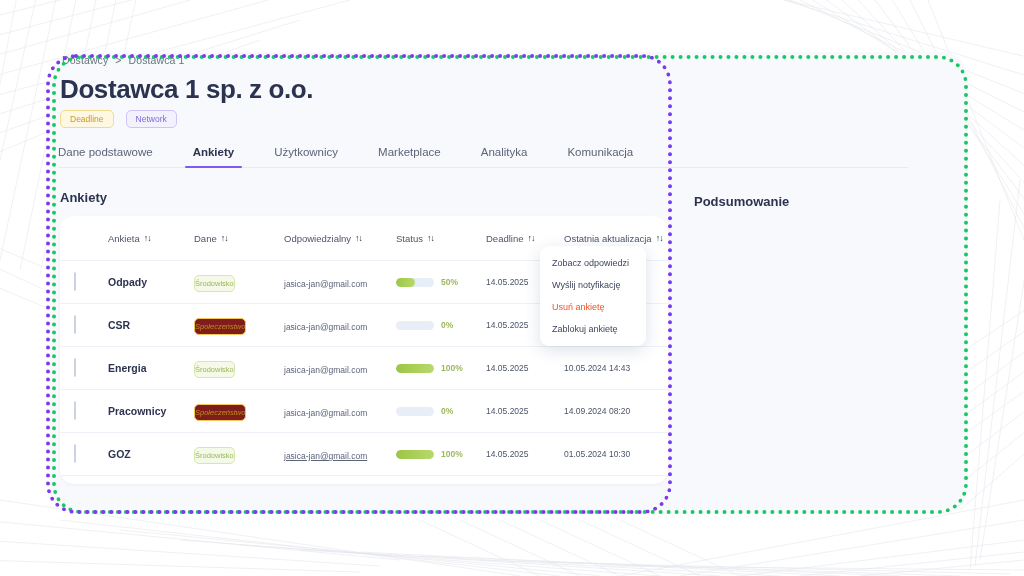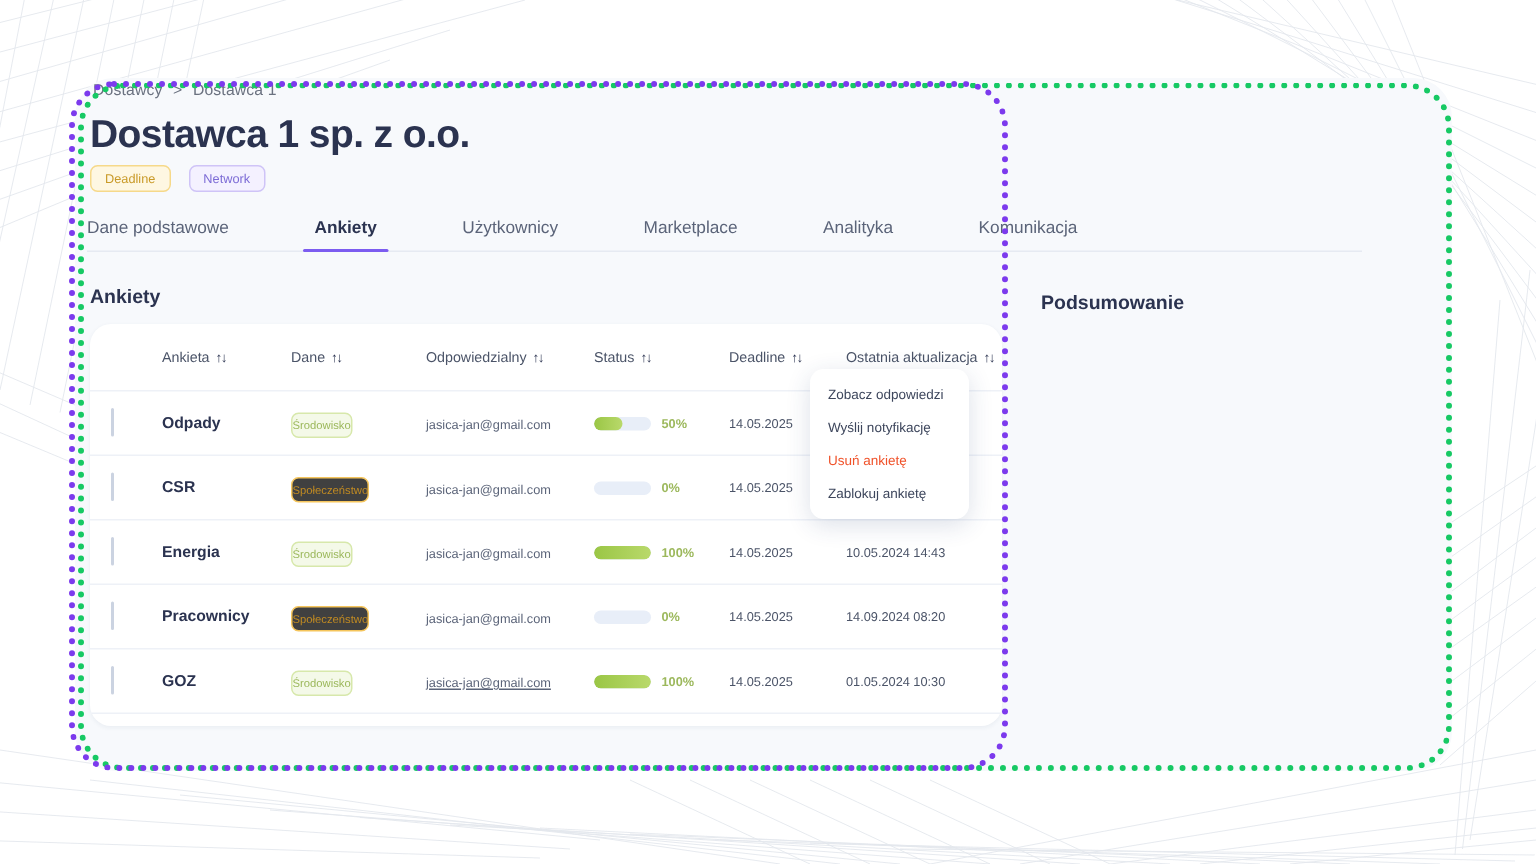--- a/index.html
+++ b/index.html
@@ -70,21 +70,21 @@
   .chip {
     font-size: 8.5px; padding: 3px 9px; border-radius: 5px;
     border: 1px solid transparent; line-height: 1.2;
   }
   .chip-upstream { background: #fef7e2; border-color: #f6d98a; color: #c99a28; }
   .chip-network  { background: #f4f1ff; border-color: #cfc4f7; color: #7c6bd6; }
 
   
   .tabs {
     position: absolute; left: 58px; top: 146px; width: 850px;
-    display: flex; gap: 17px; border-bottom: 1px solid #e6eaf2;
+    display: flex; gap: 0; border-bottom: 1px solid #e6eaf2;
   }
   .tab {
     font-size: 11.5px; color: #5b6479; padding: 0 22px 9px 0;
     margin-right: 18px; position: relative; white-space: nowrap;
     cursor: pointer;
   }
   .tab.active { color: #2b3350; font-weight: bold; }
   .tab.active::after {
     content: ""; position: absolute; left: -8px; right: 14px; bottom: -1px;
     height: 2px; background: #7c5cf0; border-radius: 2px;
@@ -130,21 +130,21 @@
   .chkbox {
     width: 15px; height: 15px; border: 1.4px solid #cbd3e1;
     border-radius: 4px; background: #fff; cursor: pointer;
   }
   .cell-name { font-size: 10.5px; font-weight: bold; color: #2b3350; }
   .tag {
     display: inline-block; font-size: 7.5px; padding: 3px 0;
     border-radius: 5px; border: 1px solid transparent; line-height: 1.2;
   }
   .tag-env { background: #f4f9e8; border-color: #d7e8ab; color: #9cb85c; }
-  .tag-soc { background: #404040; border-color: #f5c55c; color: #c08a22; }
+  .tag-soc { background: #7f1d1d; border-color: #f5c55c; color: #c08a22; font-style: italic; }
 
   .cell-mail {
     font-size: 8.5px; color: #5b6479; text-decoration: none;
   }
   .cell-mail.u { text-decoration: underline; }
 
   .pbar-wrap { display: flex; align-items: center; gap: 7px; }
   .pbar {
     width: 38px; height: 9px; border-radius: 6px; background: #e8eef8;
     overflow: hidden;

